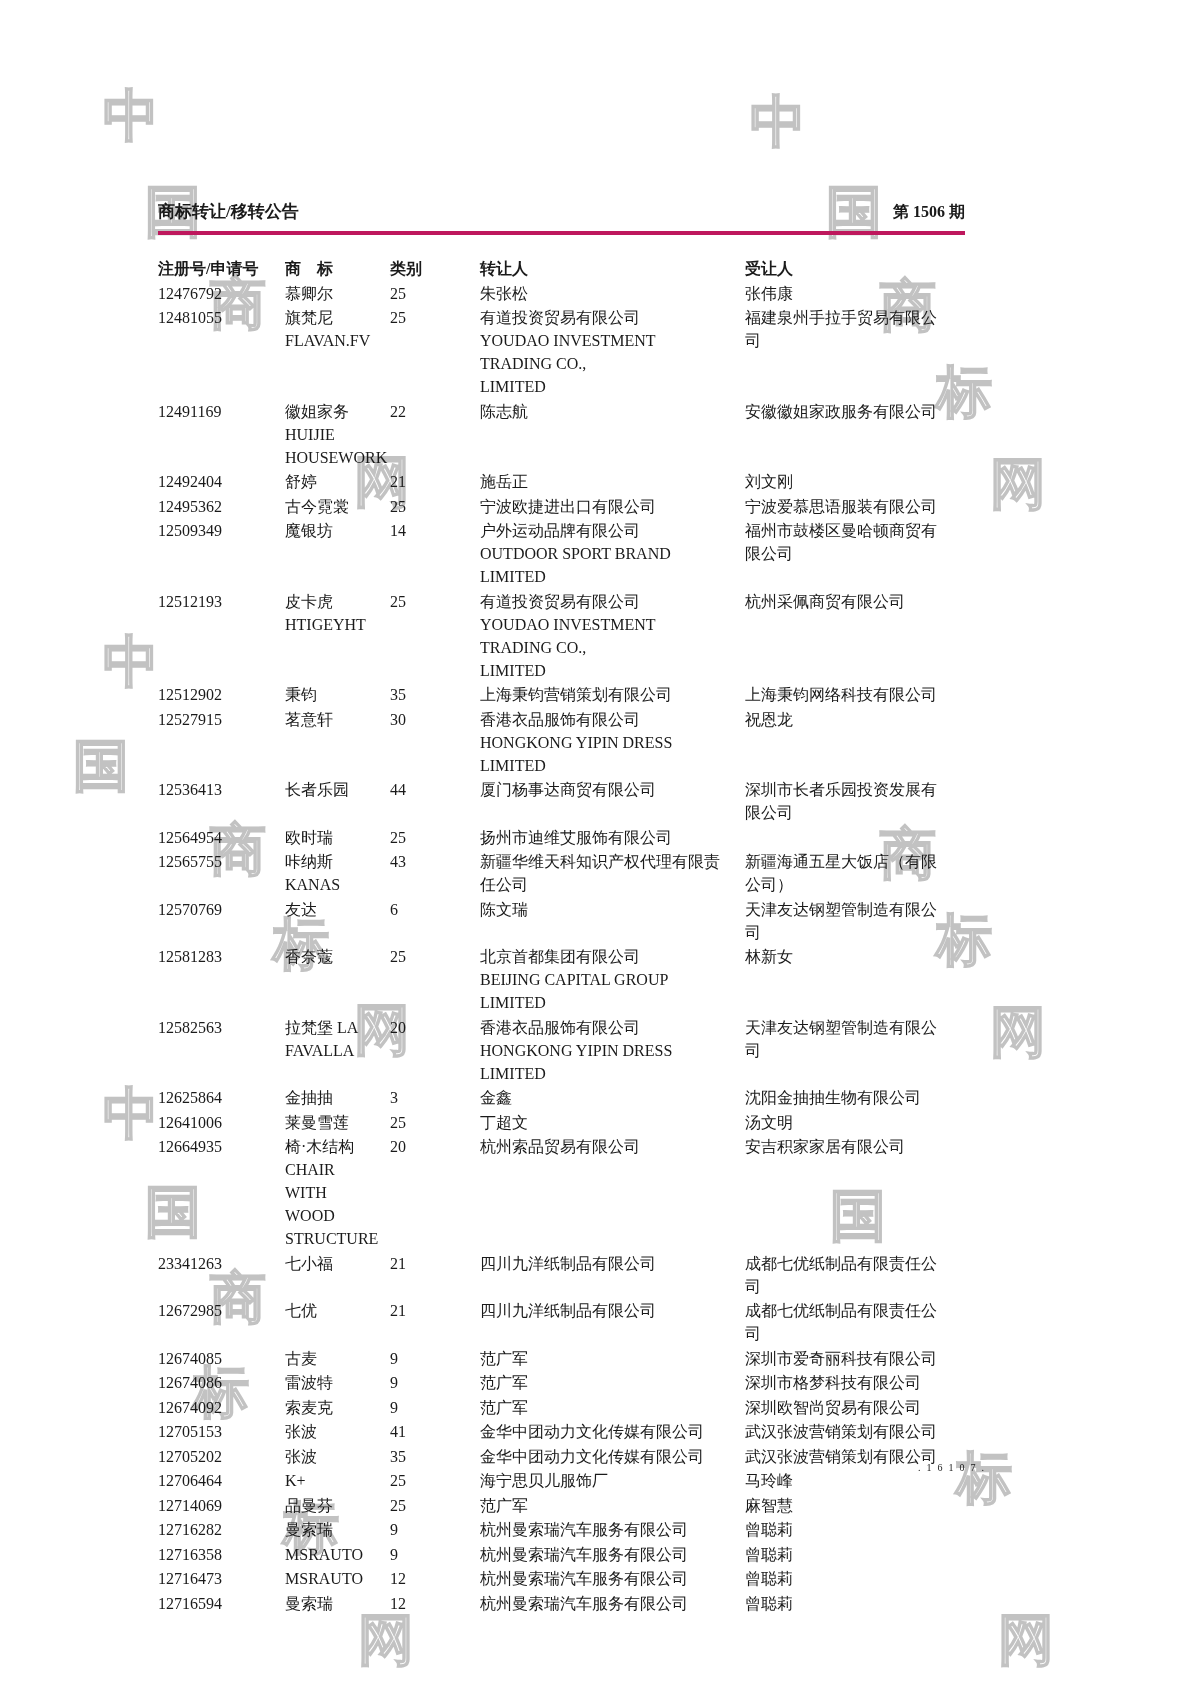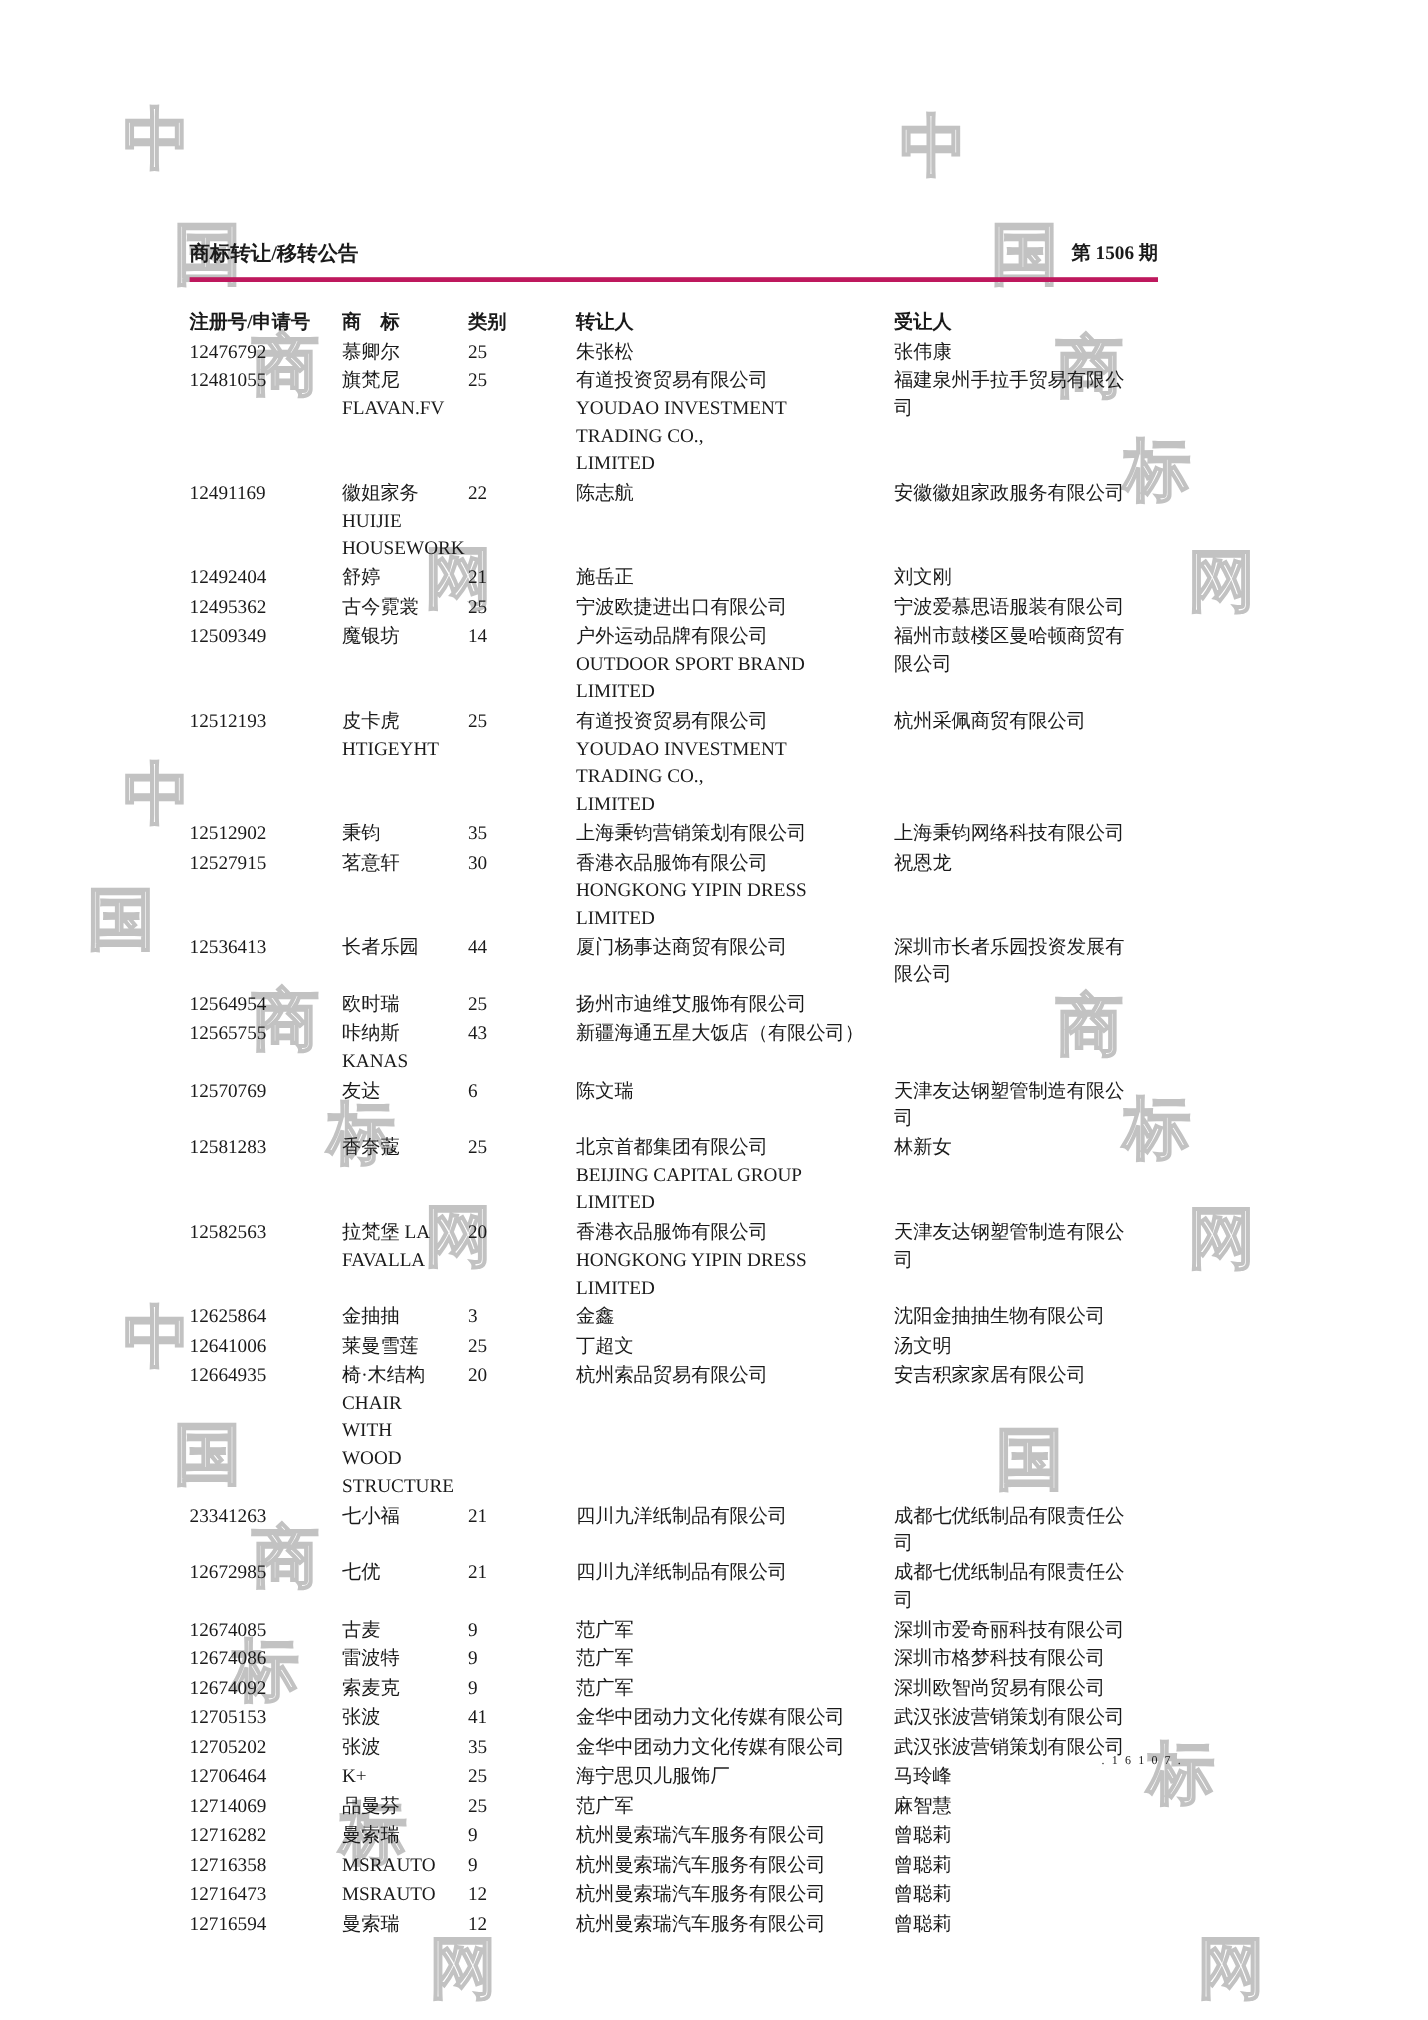--- a/index.html
+++ b/index.html
@@ -167,20 +167,21 @@
           <div class="cell c1">12564954</div>
           <div class="cell c2">欧时瑞</div>
           <div class="cell c3">25</div>
           <div class="cell c5">扬州市迪维艾服饰有限公司</div>
         </div>
         <div class="grid-row">
           <div class="cell c1">12565755</div>
           <div class="cell c2">咔纳斯
 KANAS</div>
           <div class="cell c3">43</div>
+          <div class="cell c4">新疆华维天科知识产权代理有限责任公司</div>
           <div class="cell c5">新疆海通五星大饭店（有限公司）</div>
         </div>
         <div class="grid-row">
           <div class="cell c1">12570769</div>
           <div class="cell c2">友达</div>
           <div class="cell c3">6</div>
           <div class="cell c4">陈文瑞</div>
           <div class="cell c5">天津友达钢塑管制造有限公司</div>
         </div>
         <div class="grid-row">

